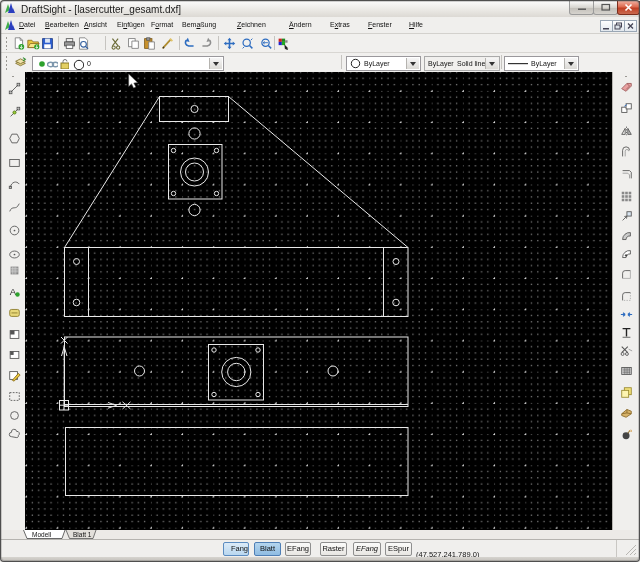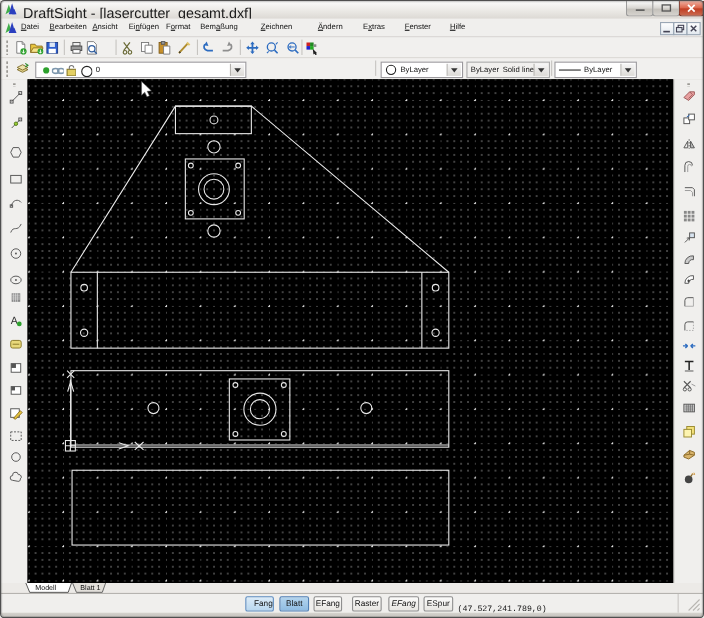--- a/index.html
+++ b/index.html
@@ -2,21 +2,21 @@
 <html><head>
 <meta charset="utf-8">
 <style>
   html,body{margin:0;padding:0;}
   body{width:640px;height:562px;overflow:hidden;font-family:"Liberation Sans",sans-serif;}
   #win{position:relative;width:640px;height:562px;background:#ebe9e5;overflow:hidden;}
   .abs{position:absolute;}
   
   #outerborder{left:0;top:0;width:640px;height:562px;border-radius:4px;box-shadow:0 0 0 1px #4f4f4f inset, 0 0 0 2px rgba(80,80,80,0.25) inset;pointer-events:none;z-index:50;}
   #titlebar{left:1px;top:1px;width:638px;height:16px;background:linear-gradient(#fbfbfb,#e9e7e3 60%,#dcd9d4);border-radius:4px 4px 0 0;}
-  #titletext{left:21px;top:4px;font-size:13px;color:#1a1a1a;}
+  #titletext{left:21px;top:4px;font-size:10px;color:#1a1a1a;}
   .winbtn{top:1px;height:13px;border:1px solid #9b9b9b;border-top:none;border-radius:0 0 3px 3px;background:linear-gradient(#fdfdfd,#d7d5d0 50%,#c3c0ba 55%,#d6d3ce);}
   #btnclose{background:linear-gradient(#f0b0a1,#dd6a50 45%,#c13f24 55%,#c96a4f);border-color:#7c2d1c;}
   .winglyph{position:absolute;left:0;top:0;width:100%;height:100%;}
   
   #menubar{left:1px;top:17px;width:638px;height:16px;background:#f0efed;border-bottom:1px solid #d3d1cd;}
   .menuitem{position:absolute;top:21px;font-size:7px;color:#111;}
   .menuitem u{text-decoration:underline;}
   .mdibtn{position:absolute;top:2px;width:11px;height:10px;border:1px solid #9aa7b5;background:linear-gradient(#fdfefe,#e3e9ef);}
   
   #toolbar1{left:1px;top:34px;width:638px;height:18px;background:#f1f0ee;border-bottom:1px solid #d8d6d2;}
@@ -30,21 +30,21 @@
   
   #leftbar{left:1px;top:72px;width:24px;height:458px;background:#f0efed;border-right:1px solid #b9b7b3;}
   #rightbar{left:612px;top:72px;width:26px;height:458px;background:#f0efed;border-left:1px solid #b9b7b3;}
   .sicon{position:absolute;width:13px;height:13px;}
   
   #canvas{left:25px;top:72px;width:587px;height:458px;background:#000;}
   
   #tabrow{left:1px;top:530px;width:638px;height:9px;background:#eceae7;border-bottom:1px solid #b5b3af;}
   #statusbar{left:1px;top:540px;width:638px;height:17px;background:#f0efed;}
   .sbtn{position:absolute;top:2px;height:12px;font-size:7.5px;color:#111;text-align:center;line-height:12px;border:1px solid #8f8f8f;border-radius:2px;background:linear-gradient(#fbfbfa,#e8e6e2);}
-  #coords{position:absolute;top:10px;font-size:7.5px;color:#111;font-family:Liberation Mono, monospace;}
+  #coords{position:absolute;top:10px;font-size:7.5px;color:#111;}
   #bottomborder{left:1px;top:557px;width:638px;height:4px;background:linear-gradient(#d6d4cf,#c4c1bc);border-radius:0 0 4px 4px;}
 </style>
 </head>
 <body>
 <div id="win">
   <div class="abs" id="titlebar"></div>
   <div class="abs" id="titletext">DraftSight - [lasercutter_gesamt.dxf]</div>
 
   <div class="abs winbtn" style="left:569px;width:23px;">
     <svg class="winglyph" viewBox="0 0 23 13">

